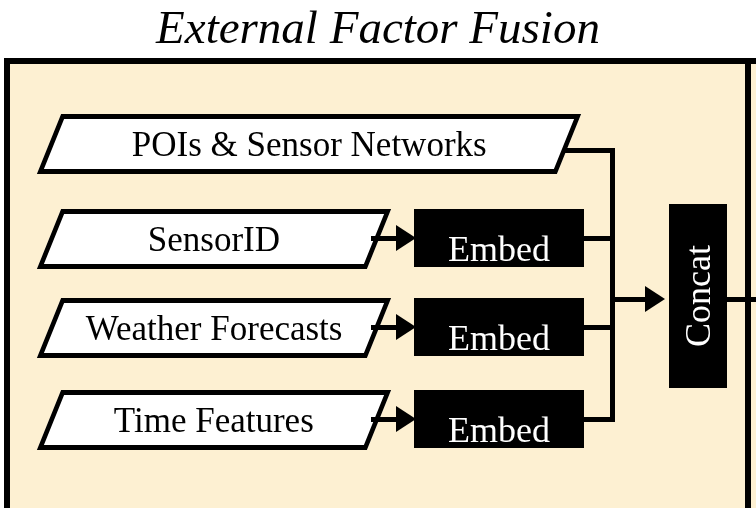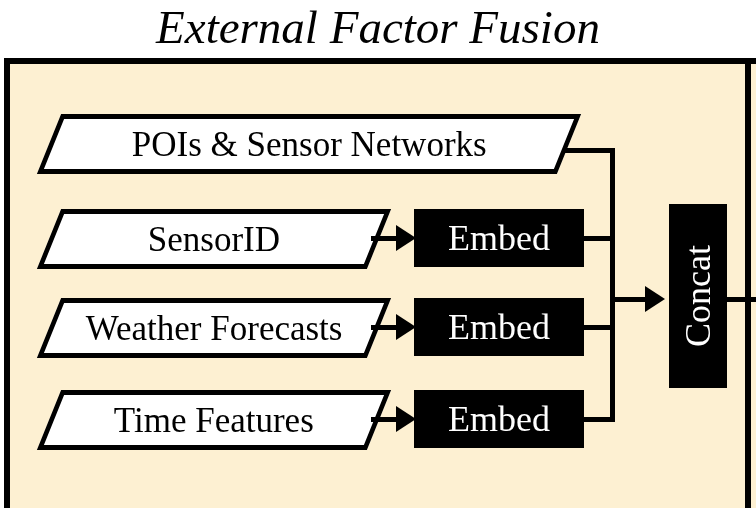--- a/index.html
+++ b/index.html
@@ -76,21 +76,21 @@
     white-space: nowrap;
     line-height: 1;
     font-family: "Liberation Serif", "DejaVu Serif", serif;
   }
 
   
   .embed-box {
     position: absolute;
     background: #000000;
     display: flex;
-    align-items: center;
+    align-items: flex-end;
     justify-content: center;
   }
   .embed-label {
     color: #ffffff;
     font-size: 36px;
     line-height: 1;
     white-space: nowrap;
     font-family: "Liberation Serif", "DejaVu Serif", serif;
   }
 

